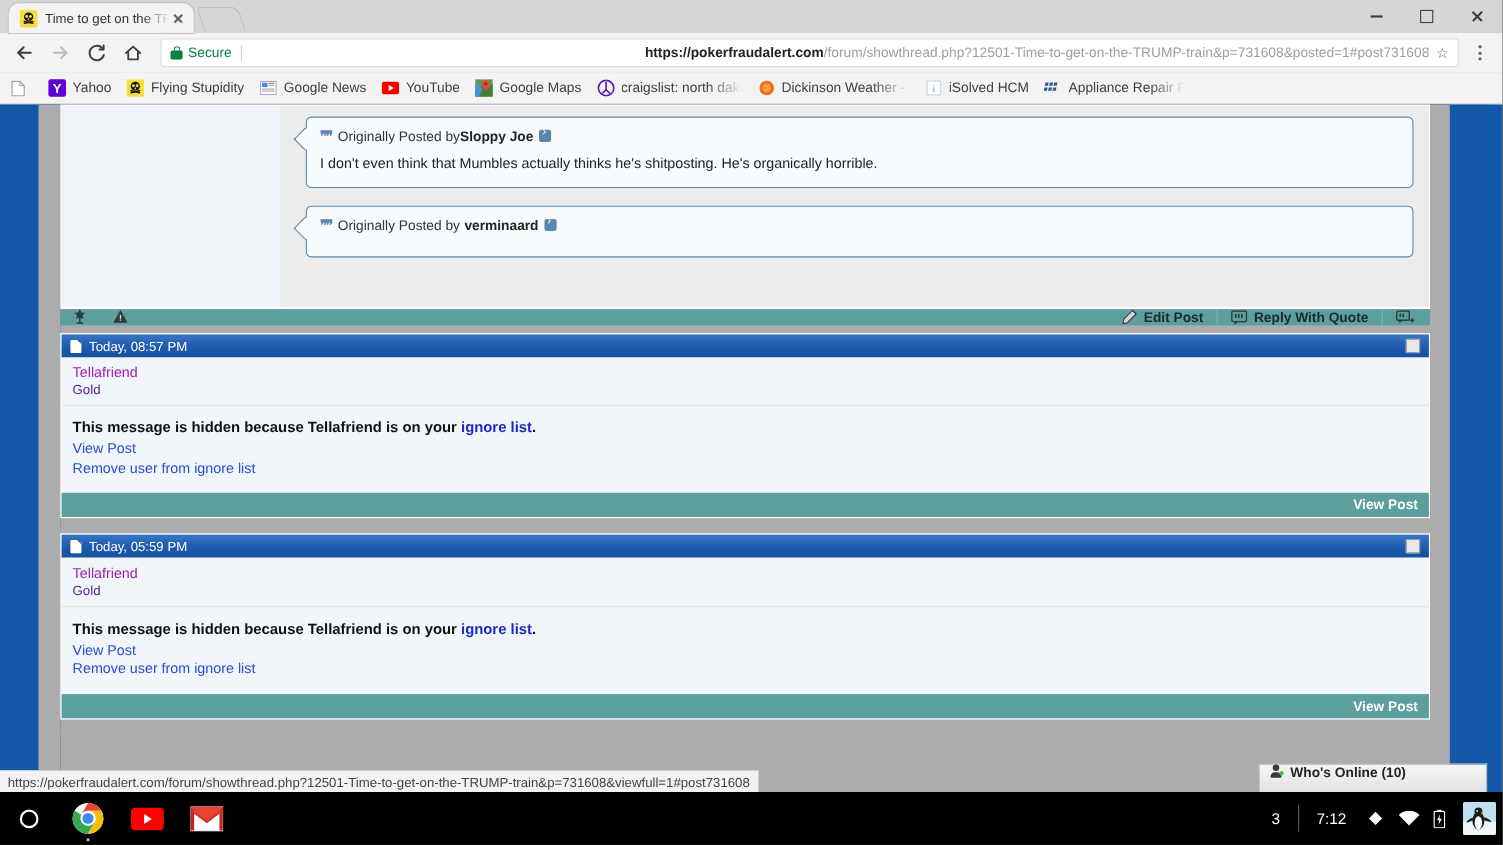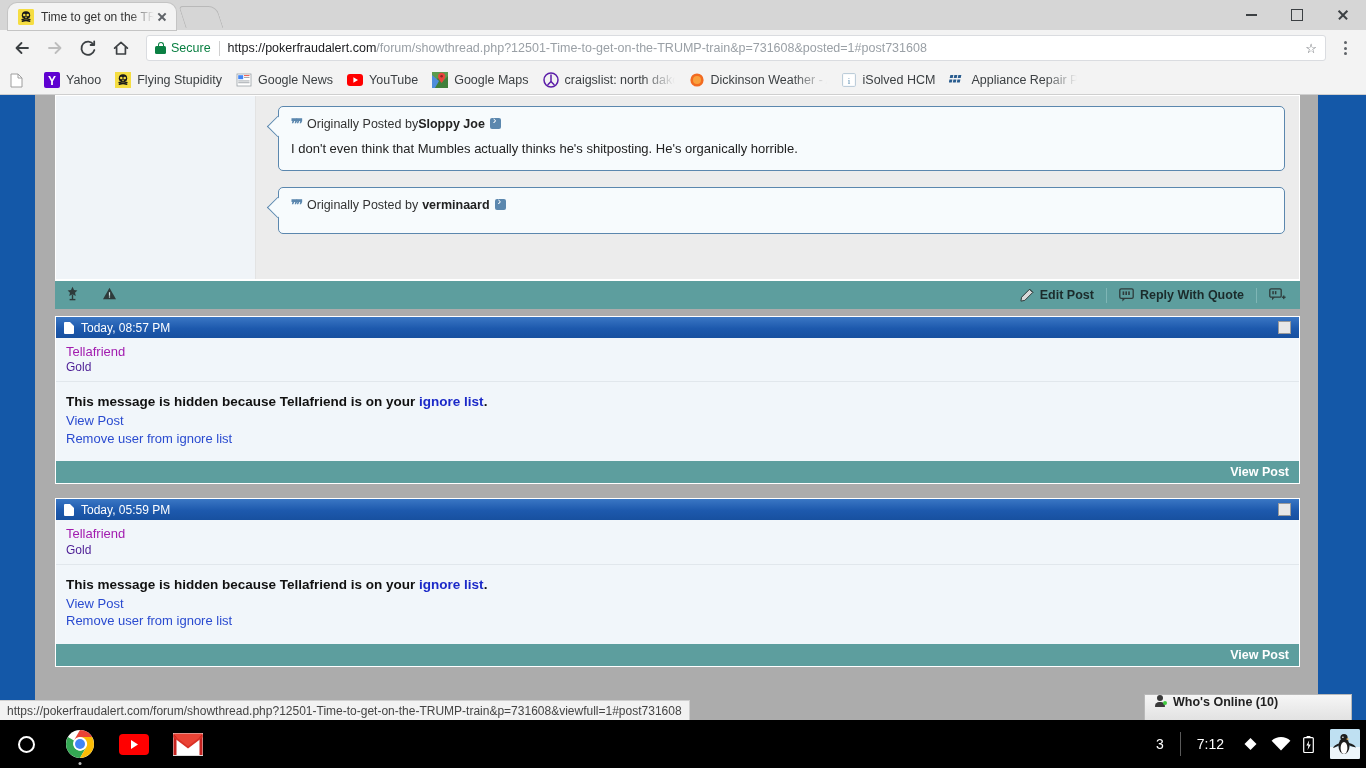--- a/index.html
+++ b/index.html
@@ -46,29 +46,29 @@
   .wc-max::after{content:''; width:10px; height:10px; border:1.5px solid #3c4043;}
   .wc-close{ position:relative;}
   .wc-close::before,.wc-close::after{content:'';position:absolute;width:12px;height:1.5px;background:#3c4043;}
   .wc-close::before{transform:rotate(45deg);} .wc-close::after{transform:rotate(-45deg);}
 
   .toolbar { height:36px; background:#f3f3f3; display:flex; align-items:center; padding:0 8px; }
   .navbtn{ width:28px; height:28px; margin-right:5px; display:flex; align-items:center; justify-content:center; cursor:pointer; color:#5f6368;}
   .navbtn svg{display:block;}
   .omnibox{
     flex:1 1 auto; height:26px; background:#fff; border:1px solid #dadce0; border-radius:3px;
-    display:flex; align-items:center; padding:0 8px; margin:4px 6px; position:relative;
+    display:flex; align-items:center; padding:0 8px; margin:4px 6px; position:relative;text-align:right;
   }
   .lock{ width:11px; height:12px; position:relative; margin-right:5px; flex:0 0 11px;}
   .lock .body{position:absolute;bottom:0;left:0;width:11px;height:8px;background:#0b8043;border-radius:1.5px;}
   .lock .shackle{position:absolute;top:0;left:2.5px;width:6px;height:6px;border:1.6px solid #0b8043;border-bottom:none;border-radius:3px 3px 0 0;}
   .secure{ color:#0b8043; font-size:12.5px; margin-right:8px; white-space:nowrap;}
   .vsep{ width:1px; height:15px; background:#d0d0d0; margin-right:8px;}
   .url{ font-size:12.5px; color:#9aa0a6; white-space:nowrap; overflow:hidden; flex:1 1 auto;}
-  .url b{ color:#202124; font-weight:normal;}
+  .url b{ color:#202124; font-weight:bold;}
   .star{ margin-left:6px; color:#5f6368; cursor:pointer;}
   .menudots{ width:26px; display:flex; flex-direction:column; align-items:center; justify-content:center; gap:2.5px; cursor:pointer;}
   .menudots i{ width:3px;height:3px;border-radius:50%;background:#5f6368; display:block;}
 
   .bookmarks{ height:29px; background:#f3f3f3; display:flex; align-items:center; padding:0 8px; overflow:hidden;
               border-bottom:1px solid #cfcfcf; }
   .bm{ display:flex; align-items:center; margin-right:14px; white-space:nowrap; cursor:pointer; font-size:12.5px; color:#3c4043;}
   .bm .bi{ width:16px;height:16px;flex:0 0 16px;margin-right:6px;display:flex;align-items:center;justify-content:center; border-radius:2px;}
   .bm .lbl{ overflow:hidden; }
   .bm.fade .lbl{ -webkit-mask-image:linear-gradient(to right,#000 70%,transparent 100%); mask-image:linear-gradient(to right,#000 70%,transparent 100%);}
@@ -96,21 +96,21 @@
   }
   .qhead{ font-size:12.5px; color:#333; margin-bottom:9px; display:flex; align-items:center;}
   .qmark{ color:#5b87ae; font-size:13px; margin-right:6px; letter-spacing:-2px; font-weight:bold;}
   .qhead b{ color:#222; }
   .qjump{ display:inline-block; width:11px;height:11px; background:#5b87ae; border-radius:2px;
           margin-left:5px; position:relative; cursor:pointer;}
   .qjump::after{ content:'›'; position:absolute; left:3px; top:-3px; font-size:11px; color:#fff; line-height:11px;}
   .qbody{ font-size:13px; color:#222; line-height:1.4;}
 
   .pbar{
-    height:29px; background:#5d9e9e; display:flex; align-items:center; padding:0 10px;
+    height:16px; background:#5d9e9e; display:flex; align-items:center; padding:0 10px;
     color:#123; font-size:12.5px; border-top:1px solid #fff;
   }
   .pbar .left{ display:flex; align-items:center; gap:22px;}
   .pbar .right{ margin-left:auto; display:flex; align-items:center;}
   .pbar .act{ display:flex; align-items:center; gap:6px; font-weight:bold; color:#1b2b2b; cursor:pointer; padding:0 12px;}
   .pbar .dv{ width:1px;height:15px;background:#7fb6b6;}
 
   
   .hpost{ margin:0 0 7px 0; border:1px solid #fff; background:#f1f6fa;}
   .hhead{

